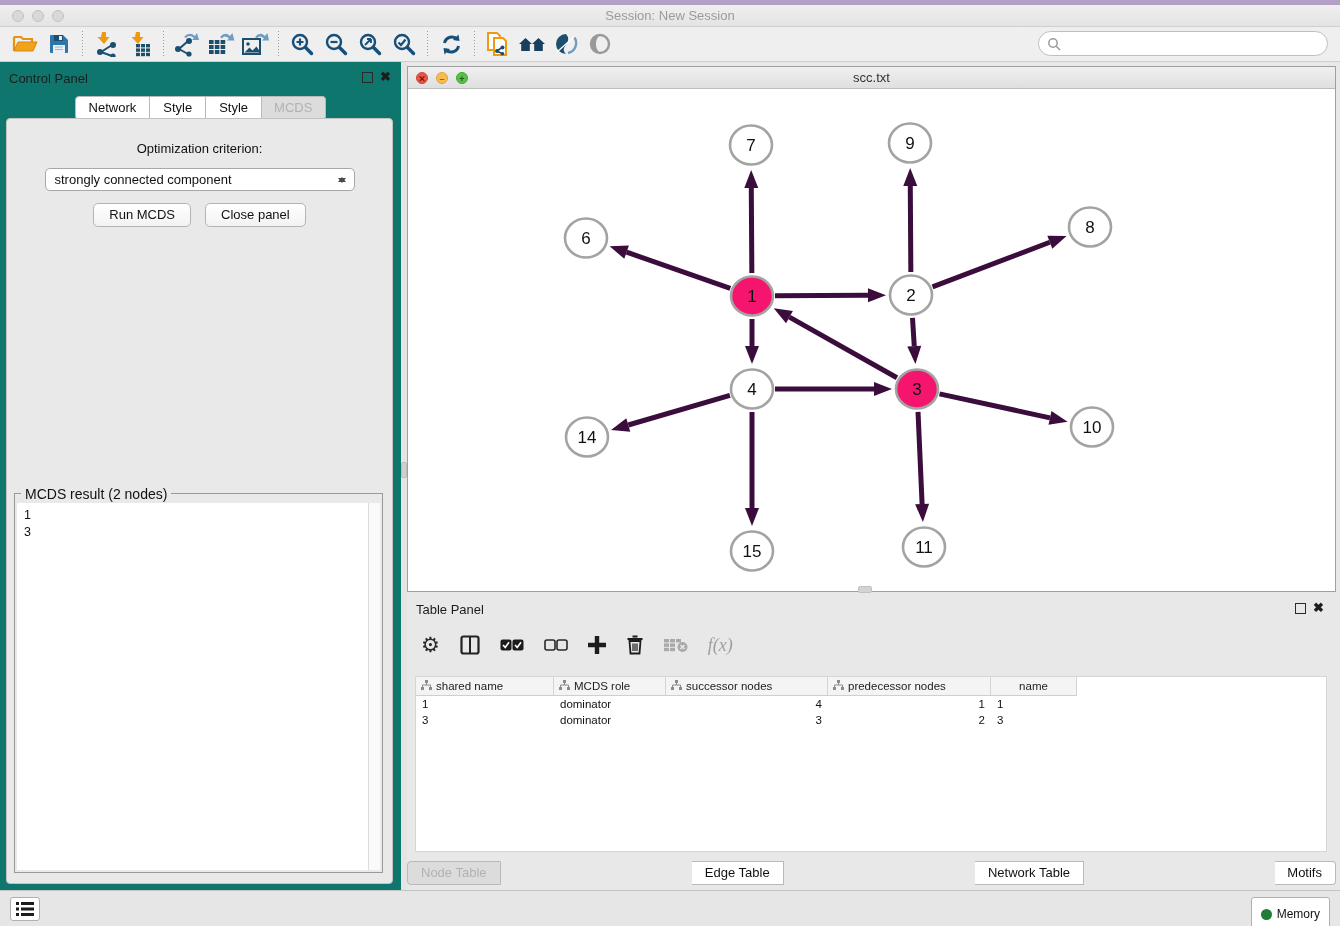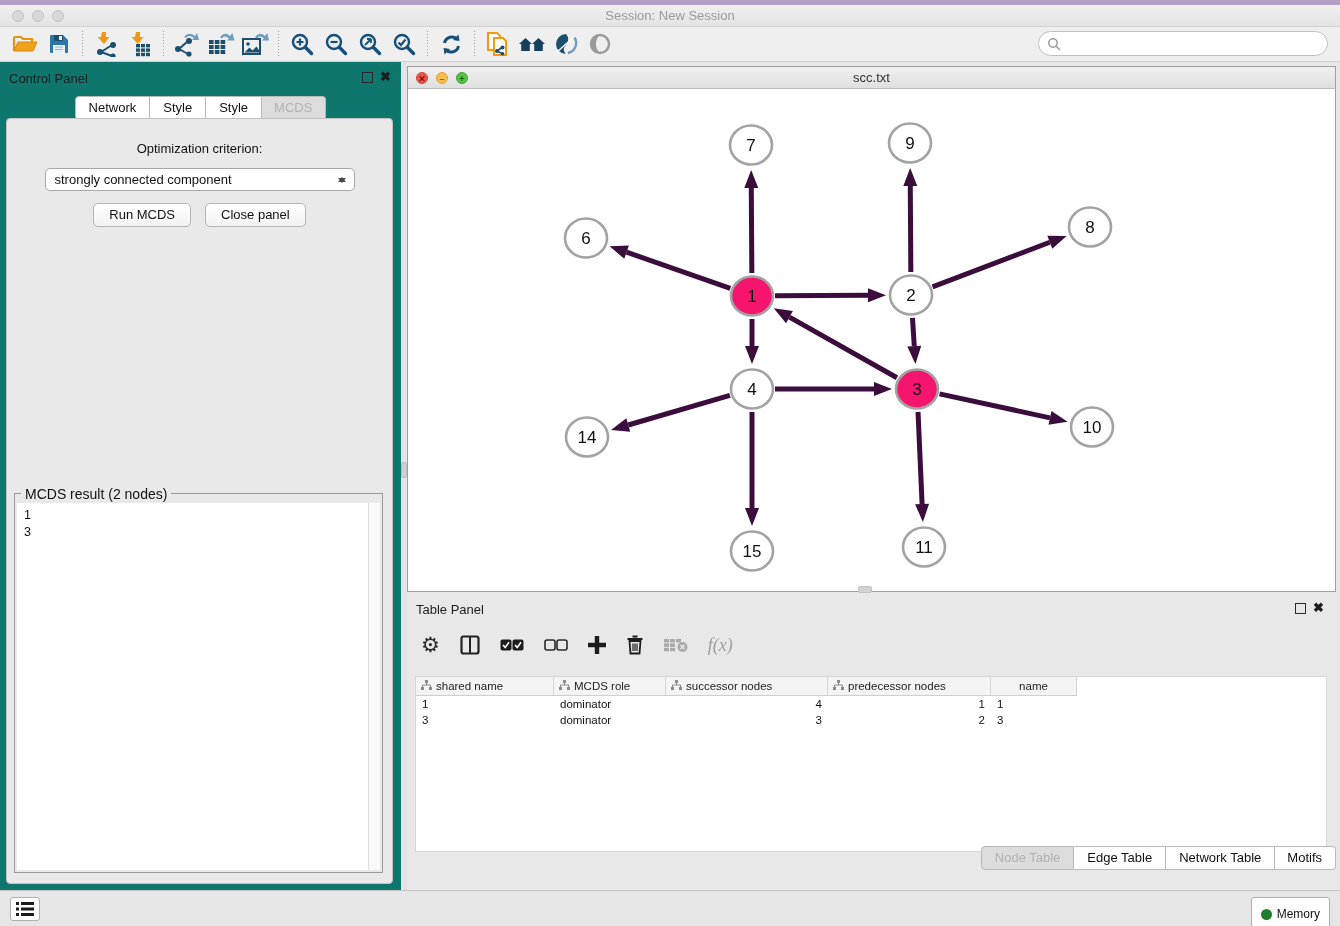--- a/index.html
+++ b/index.html
@@ -94,21 +94,21 @@
   .node-table { position:absolute; left:8px; right:9px; top:81px; height:176px; background:#fff;
                 border:1px solid #d6d6d6; overflow:hidden; }
   .thead { display:flex; height:19px; background:#f4f4f4; border-bottom:1px solid #cfcfcf; width:661px; }
   .th { display:flex; align-items:center; font-size:11.5px; color:#222;
         border-right:1px solid #d4d4d4; padding-left:5px; gap:4px; }
   .th.center { justify-content:center; padding-left:0; }
   .trow { display:flex; height:16px; align-items:center; }
   .tcell { font-size:11.5px; color:#111; padding:0 6px; overflow:hidden; white-space:nowrap; }
   .c0 { width:138px; } .c1 { width:112px; } .c2 { width:162px; text-align:right; }
   .c3 { width:163px; text-align:right; } .c4 { width:86px; }
-  .tp-tabs { left:0; right:0; bottom:18px; justify-content:flex-end; }
+  .tp-tabs { left:0; right:0; bottom:3px; justify-content:space-between; }
 
   
   .status-bar { position:absolute; left:0; bottom:0; width:1340px; height:36px;
                 background:#e6e6e6; border-top:1px solid #c4c4c4; }
   .list-btn { position:absolute; left:10px; top:6px; width:30px; height:24px; background:#fff;
               border:1px solid #b0b0b0; border-radius:3px; display:flex; align-items:center; justify-content:center; }
   .memory-btn { position:absolute; right:10px; top:6px; height:24px; background:#fff;
                 border:1px solid #b0b0b0; border-radius:3px; display:flex; align-items:center;
                 gap:5px; padding:16px 9px; font-size:12px; color:#111; }
   .memory-dot { width:11px; height:11px; border-radius:50%; background:#1e7e34; }

